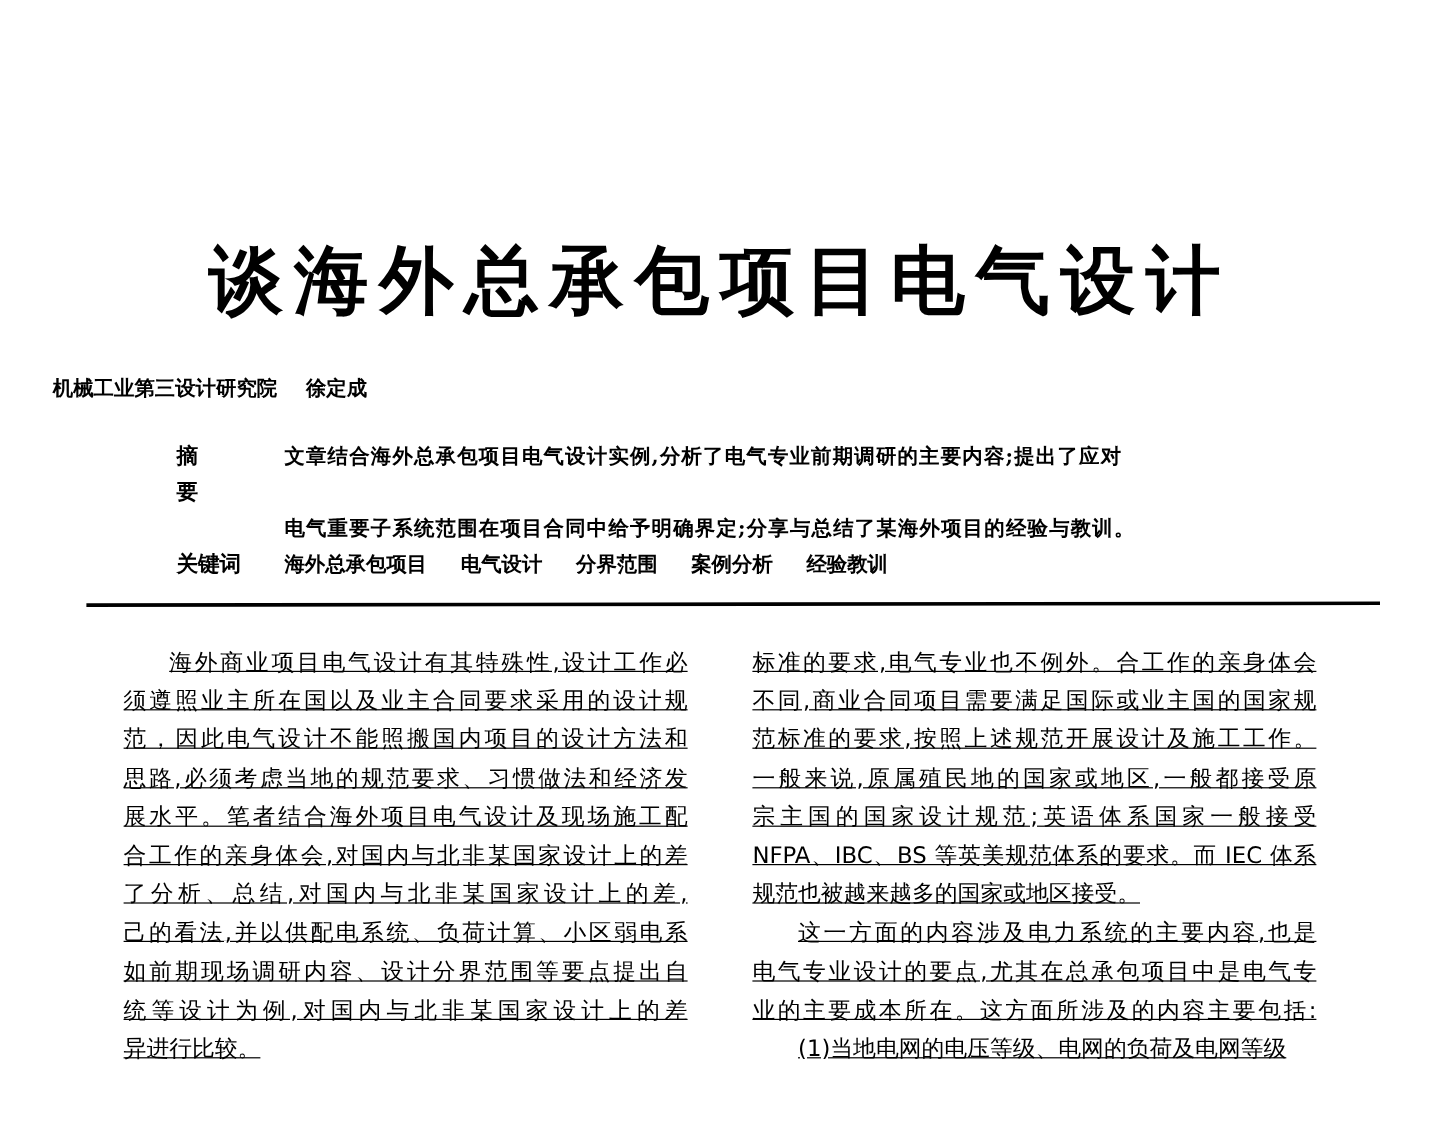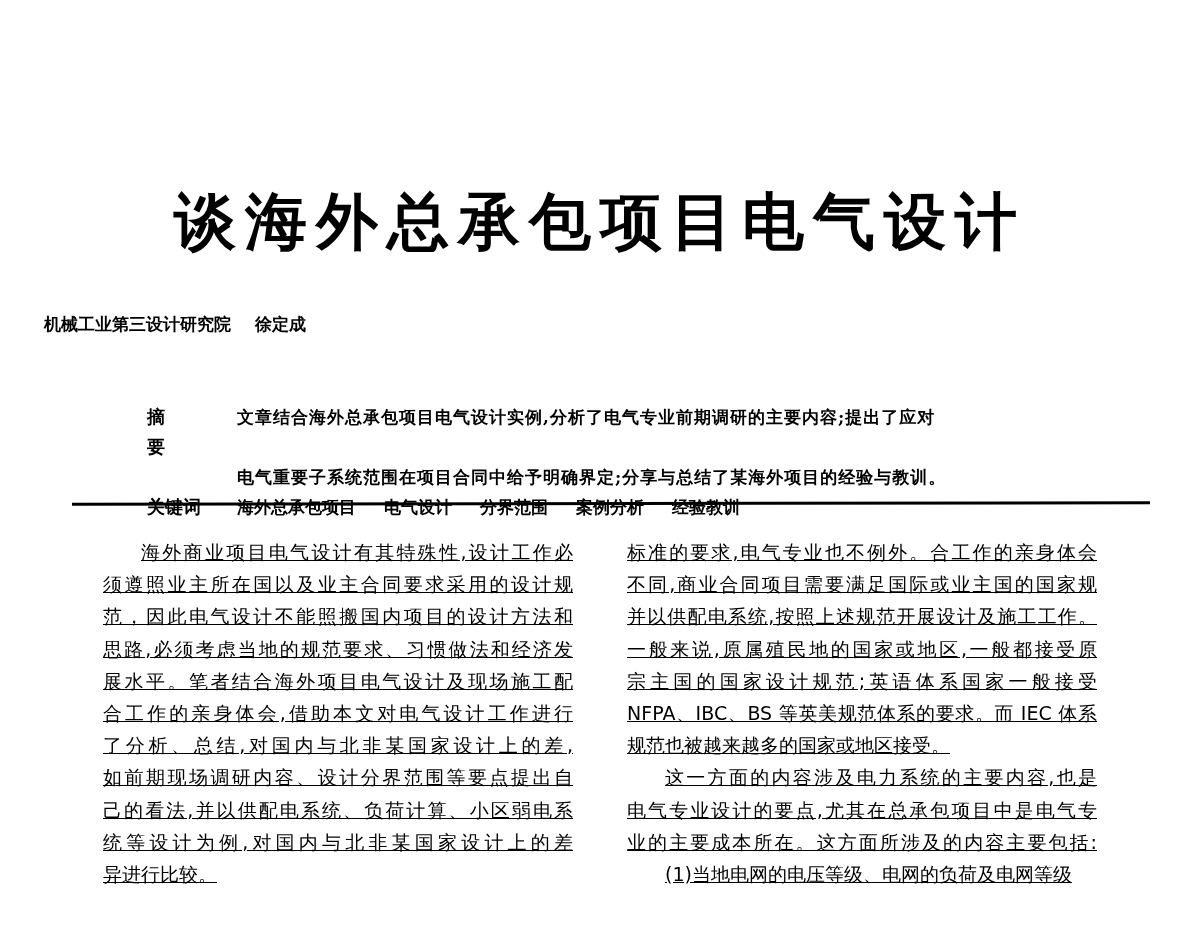--- a/index.html
+++ b/index.html
@@ -11,21 +11,21 @@
       width: 1200px;
       height: 952px;
       position: relative;
       overflow: hidden;
       color: #000000;
       font-family: "DejaVu Serif", serif;
     }
     .page-title {
       position: absolute;
       left: 0;
-      top: 184px;
+      top: 196px;
       width: 1200px;
       text-align: center;
       font-family: "DejaVu Sans", sans-serif;
       font-weight: bold;
       font-size: 62px;
       letter-spacing: 9px;
       line-height: 76px;
       margin: 0;
     }
     .author-line {
@@ -40,21 +40,20 @@
       padding-left: 44px;
     }
     .author-line .affil { margin-right: 18px; }
     .abstract-block {
       position: absolute;
       left: 147px;
       top: 366px;
       width: 920px;
       font-size: 17px;
       line-height: 30px;
-      margin-top: 36px;
     }
     .abs-row {
       display: flex;
       align-items: flex-start;
     }
     .abs-label {
       width: 90px;
       flex: 0 0 90px;
       font-family: "DejaVu Sans", sans-serif;
       font-weight: bold;
@@ -135,32 +134,32 @@
 </div>
 
 <div class="divider"></div>
 
 <div class="col col-left">
   <p class="indent">海外商业项目电气设计有其特殊性,设计工作必</p>
   <p>须遵照业主所在国以及业主合同要求采用的设计规</p>
   <p>范，因此电气设计不能照搬国内项目的设计方法和</p>
   <p>思路,必须考虑当地的规范要求、习惯做法和经济发</p>
   <p>展水平。笔者结合海外项目电气设计及现场施工配</p>
-  <p>合工作的亲身体会,借助本文对电气设计工作进行</p>
+  <p>合工作的亲身体会,对国内与北非某国家设计上的差</p>
   <p>了分析、总结,对国内与北非某国家设计上的差,</p>
+  <p>己的看法,并以供配电系统、负荷计算、小区弱电系</p>
   <p>如前期现场调研内容、设计分界范围等要点提出自</p>
-  <p>己的看法,并以供配电系统、负荷计算、小区弱电系</p>
   <p>统等设计为例,对国内与北非某国家设计上的差</p>
   <p class="last">异进行比较。</p>
 </div>
 
 <div class="col col-right">
   <p>标准的要求,电气专业也不例外。合工作的亲身体会</p>
   <p>不同,商业合同项目需要满足国际或业主国的国家规</p>
-  <p>并以供配电系统,按照上述规范开展设计及施工工作。</p>
+  <p>范标准的要求,按照上述规范开展设计及施工工作。</p>
   <p>一般来说,原属殖民地的国家或地区,一般都接受原</p>
   <p>宗主国的国家设计规范;英语体系国家一般接受</p>
   <p>NFPA、IBC、BS 等英美规范体系的要求。而 IEC 体系</p>
   <p class="last">规范也被越来越多的国家或地区接受。</p>
   <p class="indent">这一方面的内容涉及电力系统的主要内容,也是</p>
   <p>电气专业设计的要点,尤其在总承包项目中是电气专</p>
   <p>业的主要成本所在。这方面所涉及的内容主要包括:</p>
   <p class="indent last">(1)当地电网的电压等级、电网的负荷及电网等级</p>
 </div>
 

